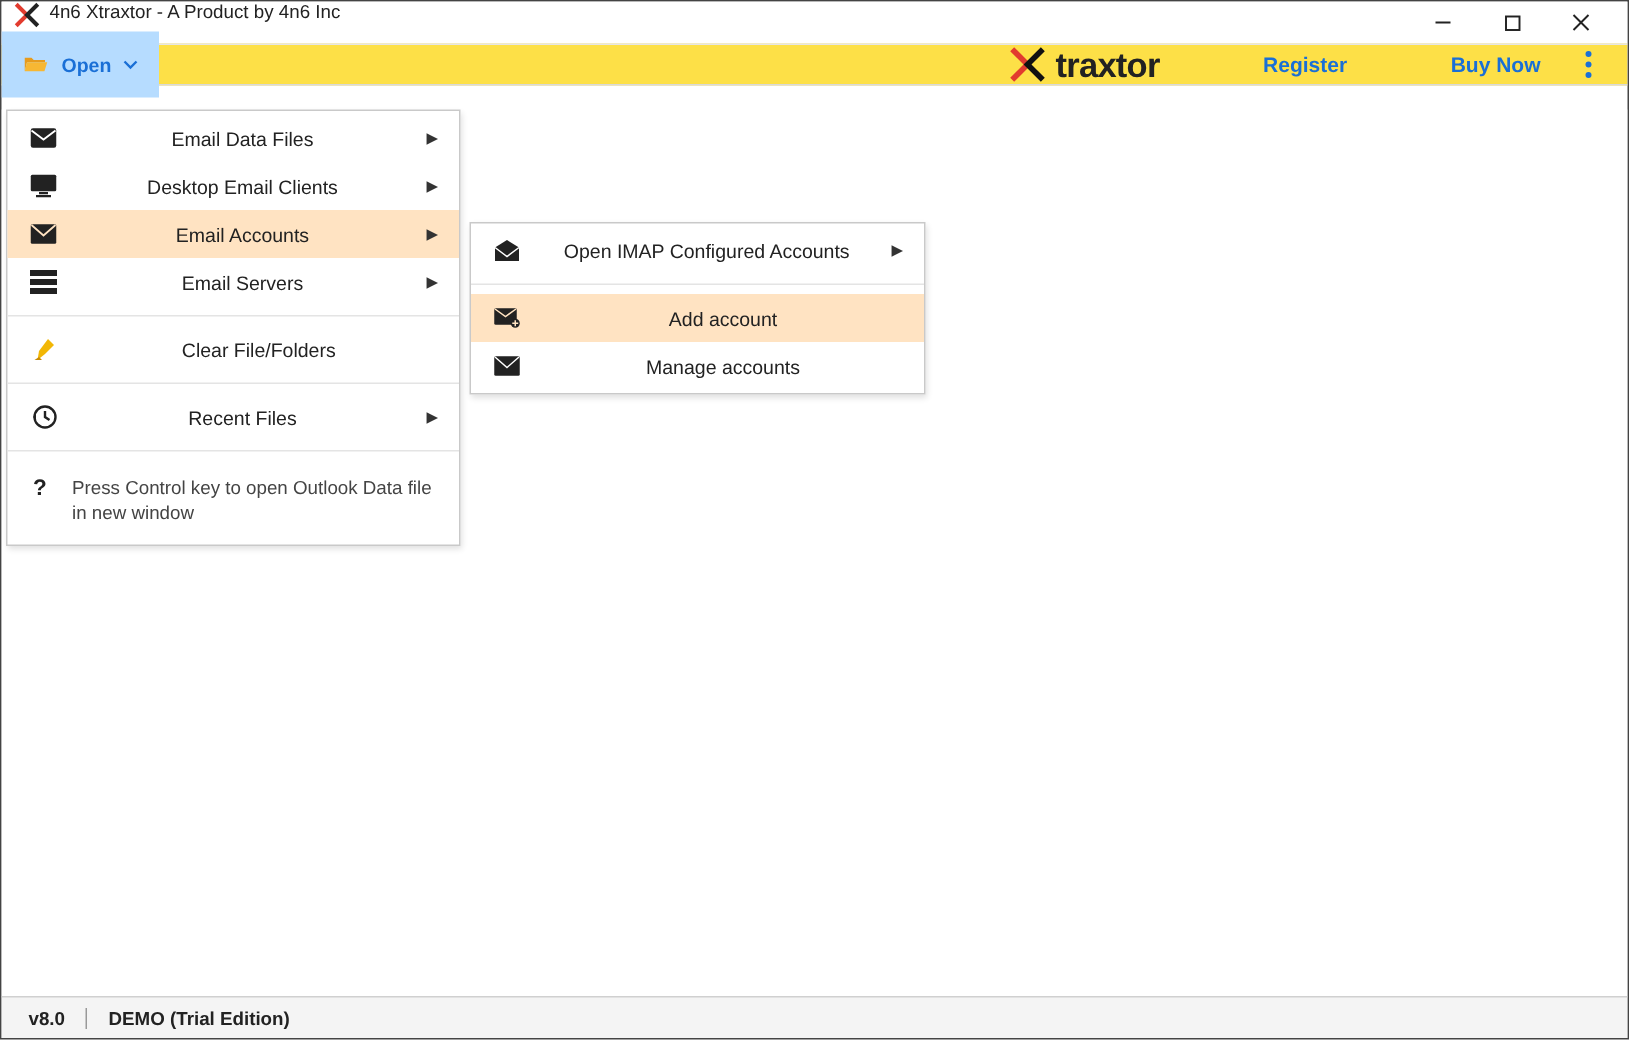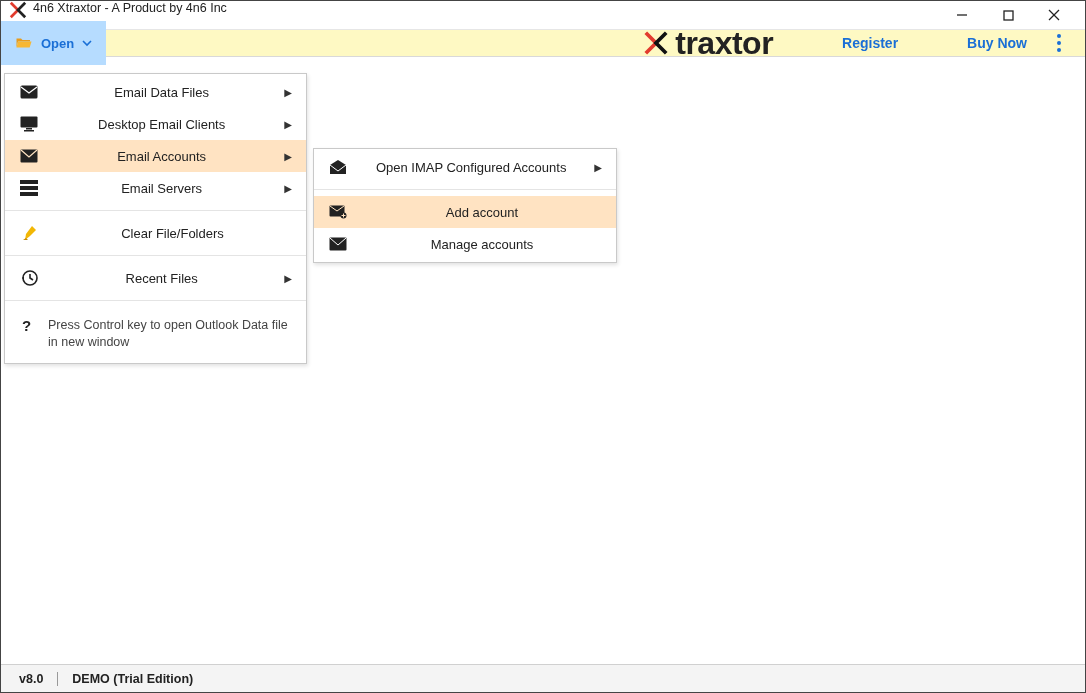--- a/index.html
+++ b/index.html
@@ -6,27 +6,27 @@
   body { font-family: "Segoe UI", Arial, sans-serif; font-size: 13px; color: #222; background: #fff; width: 1086px; height: 693px; overflow: hidden; border: 1px solid #444; position: relative; }
 
   
   .titlebar { height: 28px; display: flex; align-items: flex-start; padding: 0 8px; background: #fff; }
   .titlebar .logo { width: 18px; height: 18px; margin-right: 6px; display:flex; align-items:center; justify-content:center; }
   .titlebar .title { flex: 1; font-size: 12.5px; color: #222; }
   .winbtns { display: flex; gap: 0; }
   .winbtn { width: 46px; height: 28px; display:flex; align-items:center; justify-content:center; font-size: 14px; cursor: default; }
 
   
-  .toolbar { height: 28px; background: #fef9c3; border-top: 1px solid #e6e6e6; border-bottom: 1px solid #d9d9d9; display: flex; align-items: center; position: relative; }
+  .toolbar { height: 28px; background: #fde047; border-top: 1px solid #e6e6e6; border-bottom: 1px solid #d9d9d9; display: flex; align-items: center; position: relative; }
   .openbtn { height: 44px; background: #b6dcff; display: flex; align-items: center; padding: 0 14px; gap: 8px; color: #1a6fd6; font-weight: 600; cursor: pointer; }
   .openbtn svg.folder { width: 18px; height: 18px; }
   .openbtn svg.caret { width: 10px; height: 10px; }
   .toolbar-right { margin-left: auto; display: flex; align-items: center; gap: 22px; padding-right: 16px; }
   .brand { display: flex; align-items: center; gap: 6px; }
-  .brand-text { font-size: 32px; font-weight: 700; letter-spacing: -0.5px; }
+  .brand-text { font-size: 23px; font-weight: 700; letter-spacing: -0.5px; }
   .linkbtn { color: #1a6fd6; font-weight: 600; font-size: 14px; cursor: pointer; padding-left: 47px; }
   .morebtn { width: 20px; display: flex; flex-direction: column; align-items: center; gap: 3px; cursor: pointer; }
   .morebtn span { width: 4px; height: 4px; border-radius: 50%; background: #1a6fd6; }
 
   
   .content { position: absolute; top: 72px; bottom: 28px; left: 0; right: 0; background: #fff; }
 
   
   .statusbar { position: absolute; bottom: 0; left: 0; right: 0; height: 28px; background: #f4f4f4; border-top: 1px solid #d0d0d0; display: flex; align-items: center; padding: 0 18px; gap: 14px; }
   .statusbar .ver { font-weight: 700; font-size: 12.5px; }

